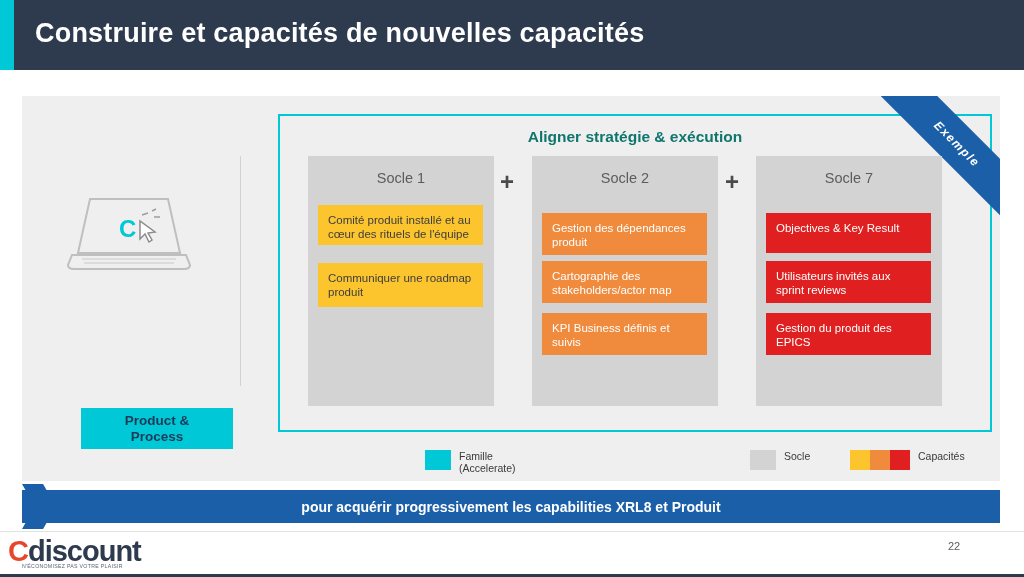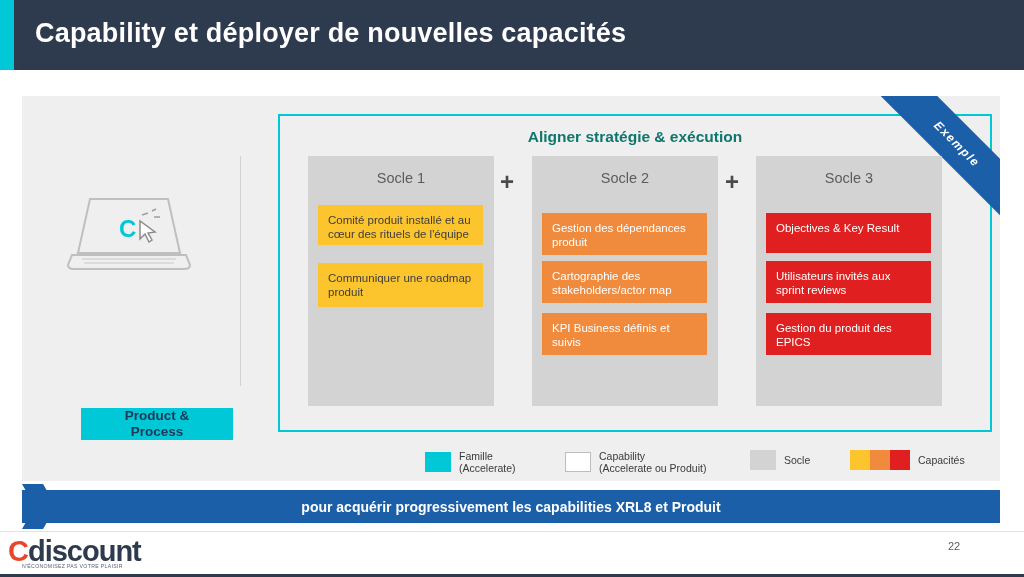--- a/index.html
+++ b/index.html
@@ -58,21 +58,21 @@
   }
   .divider {
     position: absolute;
     left: 240px; top: 156px;
     width: 1px; height: 230px;
     background: #d2d2d2;
   }
   .product-process {
     position: absolute;
     left: 59px; top: 312px;
-    width: 152px; height: 32px;
+    width: 152px; height: 41px;
     background: #00c8d7;
     color: #1c3a57;
     font-size: 13.5px;
     font-weight: bold;
     line-height: 16px;
     display: flex;
     flex-direction: column;
     align-items: center;
     justify-content: center;
     text-align: center;
@@ -180,21 +180,20 @@
   
   .legend {
     position: absolute;
     left: 425px; top: 450px;
     width: 560px; height: 32px;
   }
   .legend-item {
     position: absolute;
     top: 0;
     display: flex;
-    align-items: center;
     font-size: 10.5px;
     color: #3a3a3a;
     line-height: 12px;
   }
   .sw {
     width: 26px; height: 20px;
     margin-right: 8px;
     flex: none;
   }
   .sw-cyan { background: #00c8d7; }
@@ -283,21 +282,21 @@
     width: 1024px; height: 3px;
     background: #2e3a4d;
   }
 </style>
 </head>
 <body>
 
 <div class="title-bar">
   <div class="title-accent"></div>
 </div>
-<div class="title-text">Capability et déployer de nouvelles capacités</div>
+<div class="title-text">Construire et capacités de nouvelles capacités</div>
 
 <div class="panel"></div>
 
 <div class="left-col">
   <svg class="laptop" viewBox="0 0 130 90">
     <path d="M26 8 L104 8 L116 62 L14 62 Z" fill="none" stroke="#bfbfbf" stroke-width="2"></path>
     <path d="M8 64 L122 64 L126 74 Q126 78 120 78 L10 78 Q4 78 4 74 Z" fill="none" stroke="#bfbfbf" stroke-width="2"></path>
     <line x1="18" y1="68" x2="112" y2="68" stroke="#d5d5d5" stroke-width="1.5"></line>
     <line x1="20" y1="72" x2="110" y2="72" stroke="#d5d5d5" stroke-width="1.5"></line>
     <text x="55" y="46" font-family="Liberation Sans, sans-serif" font-size="24" font-weight="bold" fill="#00c8d7">C</text>
@@ -318,21 +317,21 @@
   <div class="ribbon">Exemple</div>
 </div>
 
 <div class="socle socle-1">
   <div class="socle-head">Socle 1</div>
 </div>
 <div class="socle socle-2">
   <div class="socle-head">Socle 2</div>
 </div>
 <div class="socle socle-3">
-  <div class="socle-head">Socle 3</div>
+  <div class="socle-head">Socle 7</div>
 </div>
 
 <div class="plus plus-1">+</div>
 <div class="plus plus-2">+</div>
 
 <div class="card yellow c1a">Comité produit installé et au cœur des rituels de l'équipe</div>
 <div class="card yellow c1b">Communiquer une roadmap produit</div>
 
 <div class="card orange c2a">Gestion des dépendances produit</div>
 <div class="card orange c2b">Cartographie des stakeholders/actor map</div>
@@ -341,27 +340,20 @@
 <div class="card red c3a">Objectives &amp; Key Result</div>
 <div class="card red c3b">Utilisateurs invités aux sprint reviews</div>
 <div class="card red c3c">Gestion du produit des EPICS</div>
 
 <div class="legend">
   <div class="legend-item li-1">
     <span class="sw sw-cyan"></span>
     <span>
       <span>Famille</span><br>
       <span>(Accelerate)</span>
-    </span>
-  </div>
-  <div class="legend-item li-2">
-    <span class="sw sw-white"></span>
-    <span>
-      <span>Capability</span><br>
-      <span>(Accelerate ou Produit)</span>
     </span>
   </div>
   <div class="legend-item li-3">
     <span class="sw sw-grey"></span>
     <span>Socle</span>
   </div>
   <div class="legend-item li-4">
     <span class="sw-tri">
       <i class="t-yellow"></i>
       <i class="t-orange"></i>

